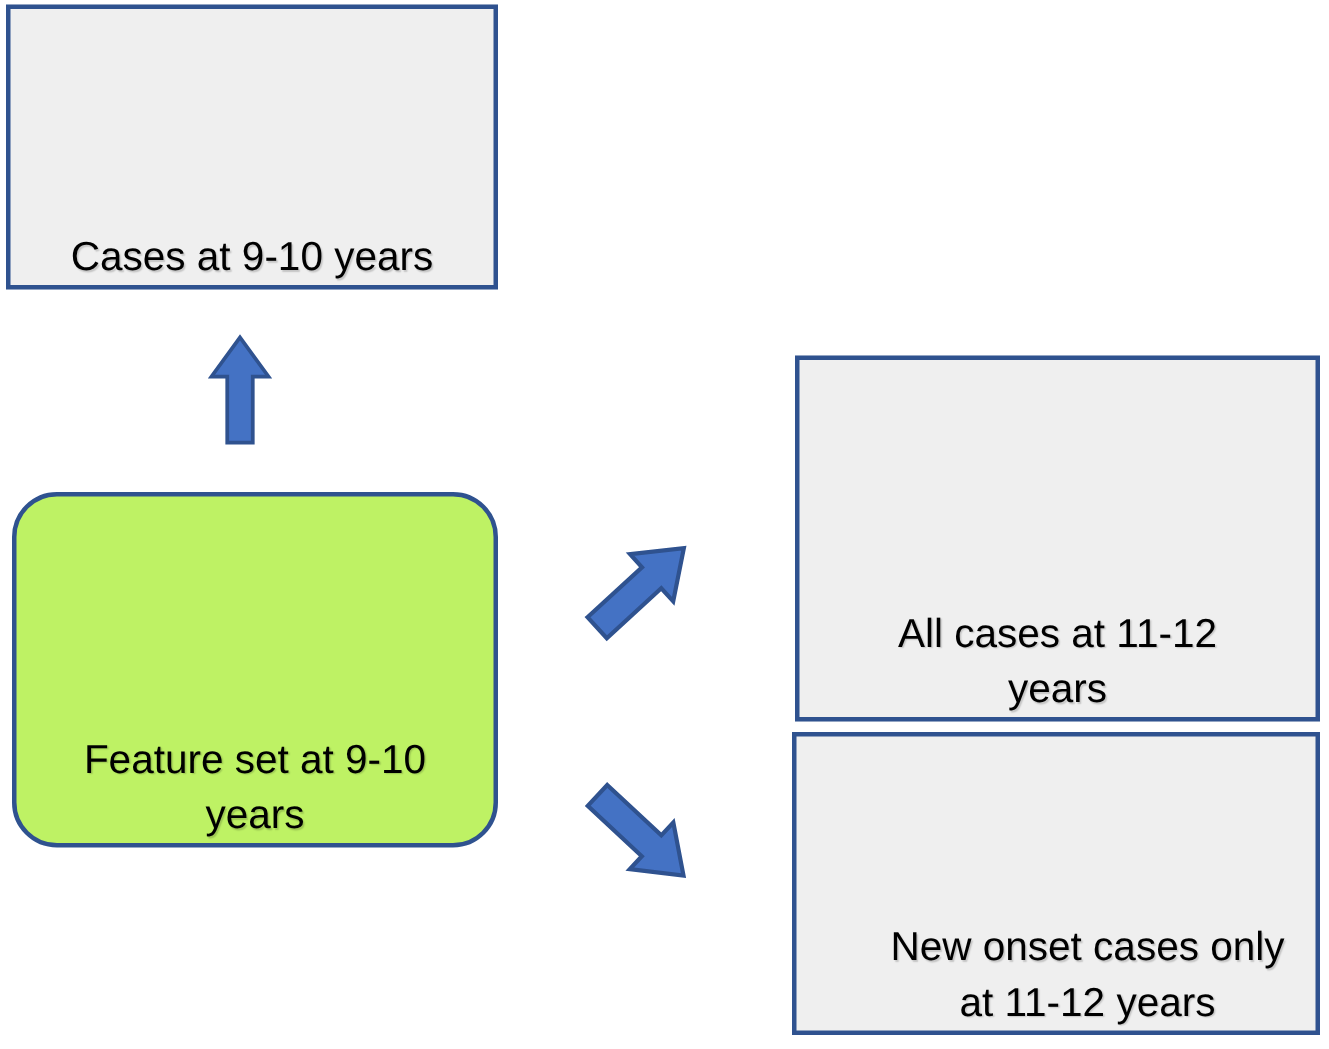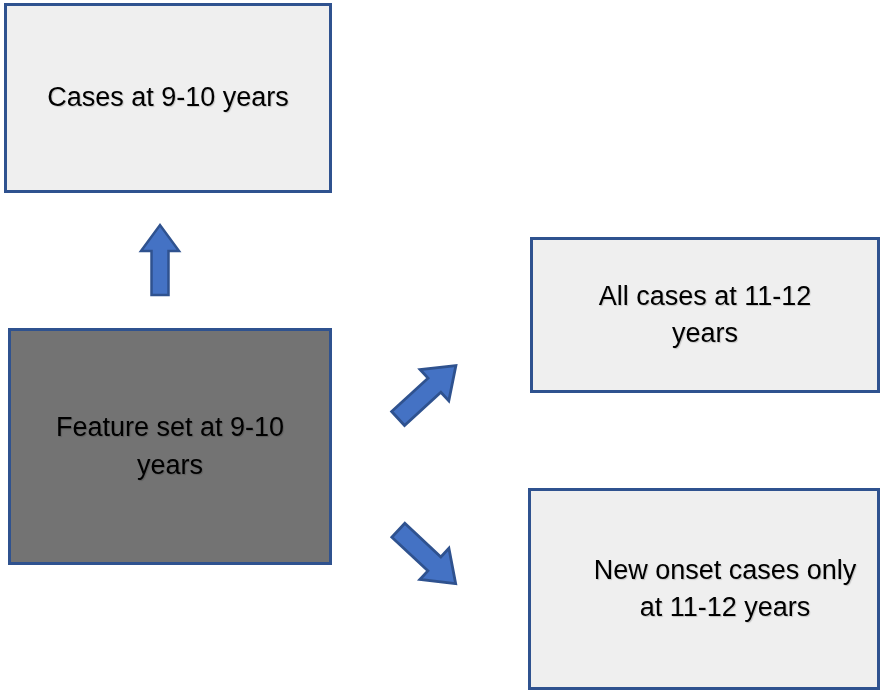--- a/index.html
+++ b/index.html
@@ -13,37 +13,37 @@
     height: 699px;
     background: #ffffff;
     font-family: "Liberation Sans", "DejaVu Sans", sans-serif;
     overflow: hidden;
   }
   .node {
     position: absolute;
     box-sizing: border-box;
     border: 3.5px solid #2F528F;
     display: flex;
-    align-items: center;
+    align-items: flex-end;
     justify-content: center;
     text-align: center;
   }
   .node .label {
     font-size: 27px;
     line-height: 1.38;
     color: #000000;
     white-space: pre-line;
     text-shadow: 1px 1px 1px rgba(0,0,0,0.18);
   }
   .fill-gray  { background: #EFEFEF; }
-  .fill-green { background: #737373; }
+  .fill-green { background: #bef264; border-radius: 30px; }
 
   #node-cases-9-10      { left: 4px;   top: 3px;   width: 328px; height: 190px; }
   #node-feature-set     { left: 8px;   top: 328px; width: 324px; height: 237px; }
-  #node-all-cases-11-12 { left: 530px; top: 237px; width: 350px; height: 156px; }
+  #node-all-cases-11-12 { left: 530px; top: 237px; width: 350px; height: 244px; }
   #node-new-onset-11-12 { left: 528px; top: 488px; width: 352px; height: 202px; padding-left: 42px; }
 
   .arrow {
     position: absolute;
     width: 120px;
     height: 120px;
   }
   #arrow-up         { left: 100px; top: 200px; }
   #arrow-up-right   { left: 367px; top: 332px; }
   #arrow-down-right { left: 367px; top: 497px; }

